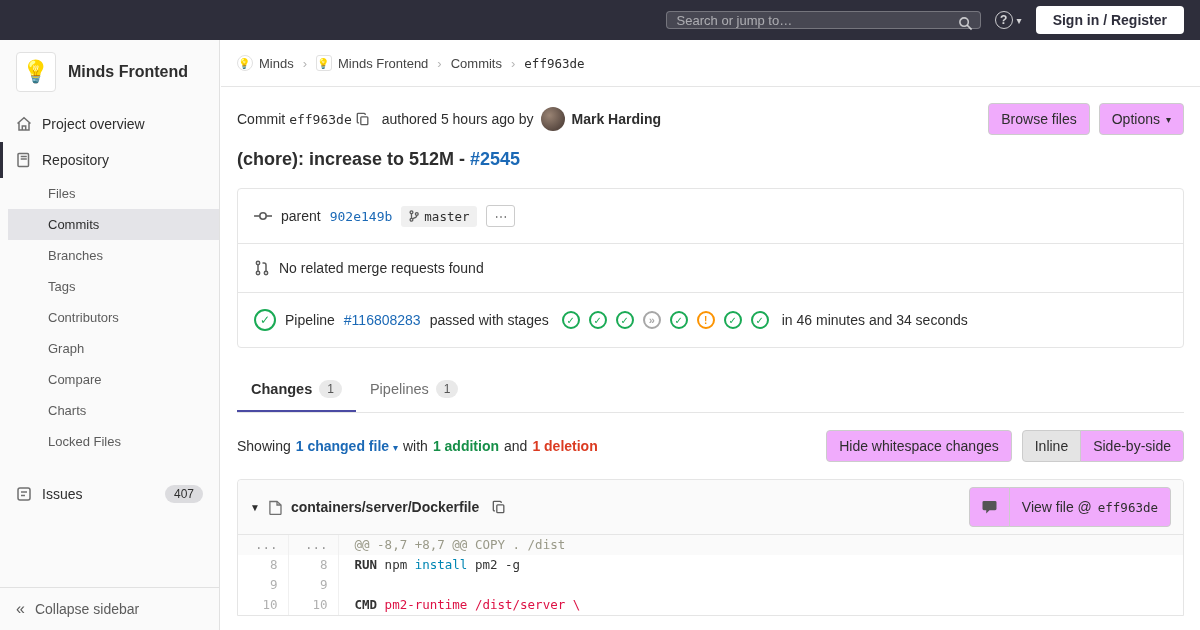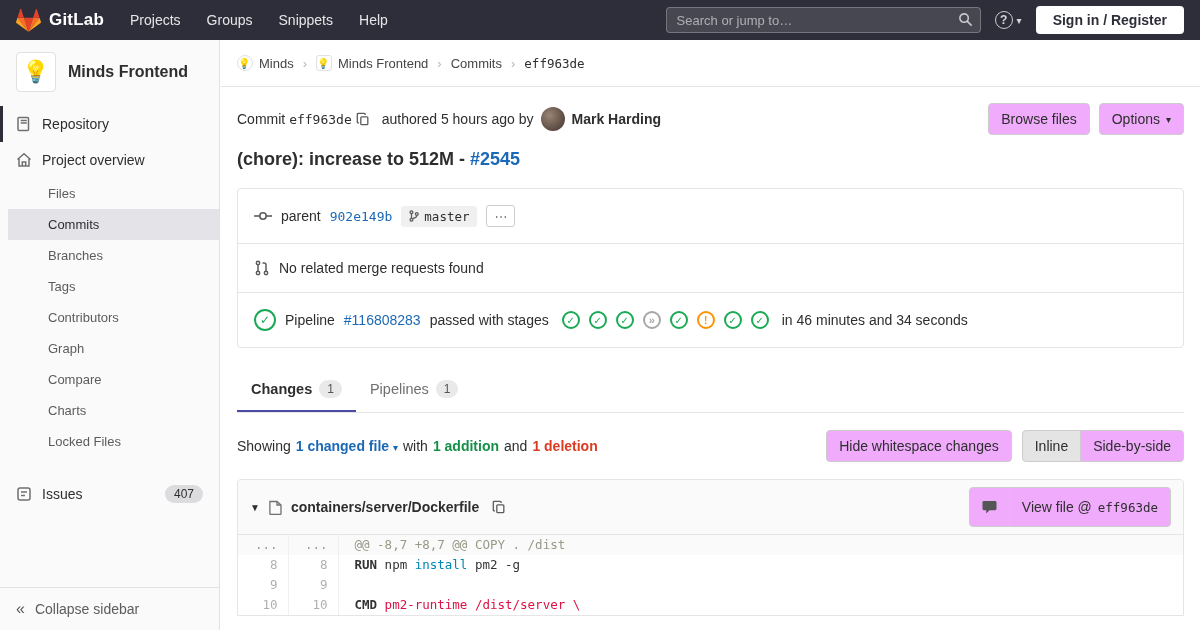--- a/index.html
+++ b/index.html
@@ -11,21 +11,21 @@
   
   .navbar { position:fixed; top:0; left:0; right:0; height:40px; background:#2e2e3b;
     display:flex; align-items:center; padding:0 16px; z-index:50; }
   .nav-left { display:flex; align-items:center; }
   .logo { display:flex; align-items:center; gap:8px; margin-right:26px; }
   .logo svg { width:25px; height:24px; }
   .logo-text { color:#fff; font-size:17px; font-weight:600; letter-spacing:.2px; }
   .nav-menu { display:flex; align-items:center; gap:26px; }
   .nav-menu a { color:rgba(255,255,255,.88); font-size:14px; font-weight:500; }
   .nav-right { margin-left:auto; display:flex; align-items:center; gap:14px; }
-  .search-box { position:relative; width:315px; height:26px; }
+  .search-box { position:relative; width:315px; height:18px; }
   .search-box input { width:100%; height:100%; background:rgba(255,255,255,.12);
     border:1px solid rgba(255,255,255,.25); border-radius:4px; color:#fff;
     font-size:13px; padding:0 30px 0 10px; outline:none;
     font-family:"Liberation Sans","DejaVu Sans",sans-serif; }
   .search-box input::placeholder { color:rgba(255,255,255,.55); }
   .search-icon { position:absolute; right:8px; top:5px; }
   .help-menu { display:flex; align-items:center; gap:4px; color:rgba(255,255,255,.8); cursor:pointer; }
   .q-circle { width:18px; height:18px; border:1.5px solid rgba(255,255,255,.75); border-radius:50%;
     display:flex; align-items:center; justify-content:center; font-size:12px; font-weight:700; }
   .caret { font-size:10px; }
@@ -142,42 +142,20 @@
   .seg-teal { color:#0086b3; }
   .seg-red { color:#d14; }
   .seg-hunk { color:#999988; }
 
   .muted-svg { color:#707070; }
 </style>
 </head>
 <body>
 
 <header class="navbar">
-  <div class="nav-left">
-    <a class="logo">
-      <span style="display:inline-flex;">
-        <svg viewBox="0 0 36 34" width="25" height="24">
-          <path fill="#e24329" d="m18.01 33.98 6.62-20.36H11.4z"></path>
-          <path fill="#fc6d26" d="m18.01 33.98-6.61-20.36H2.12z"></path>
-          <path fill="#fca326" d="M2.12 13.62.1 19.8a1.38 1.38 0 0 0 .5 1.54l17.41 12.64z"></path>
-          <path fill="#e24329" d="M2.12 13.62h9.28L7.41 1.35a.69.69 0 0 0-1.31 0z"></path>
-          <path fill="#fc6d26" d="m18.01 33.98 6.62-20.36h9.28z"></path>
-          <path fill="#fca326" d="m33.91 13.62 2.01 6.18a1.38 1.38 0 0 1-.5 1.54L18.01 33.98z"></path>
-          <path fill="#e24329" d="M33.91 13.62h-9.28l3.99-12.27a.69.69 0 0 1 1.31 0z"></path>
-        </svg>
-      </span>
-      <span class="logo-text">GitLab</span>
-    </a>
-    <nav class="nav-menu">
-      <a>Projects</a>
-      <a>Groups</a>
-      <a>Snippets</a>
-      <a>Help</a>
-    </nav>
-  </div>
   <div class="nav-right">
     <div class="search-box">
       <input type="text" placeholder="Search or jump to…" style="">
       <span class="search-icon">
         <svg width="15" height="15" viewBox="0 0 16 16" fill="none" stroke="rgba(255,255,255,.7)" stroke-width="1.7">
           <circle cx="6.5" cy="6.5" r="4.5"></circle>
             <line x1="10" y1="10" x2="14.5" y2="14.5"></line>
         </svg>
       </span>
     </div>
@@ -188,33 +166,33 @@
     <a class="signin-btn">Sign in / Register</a>
   </div>
 </header>
 
 <aside class="sidebar">
   <div class="project-head">
     <span class="project-avatar">💡</span>
     <span class="project-name">Minds Frontend</span>
   </div>
   <nav>
+    <div class="side-item">
+      <svg class="muted-svg" width="16" height="16" viewBox="0 0 16 16" fill="none" stroke="#707070" stroke-width="1.5">
+        <path d="M1.5 7.5 8 1.8l6.5 5.7M3 6.8V14h10V6.8M6.3 14v-4h3.4v4"></path>
+      </svg>
+      <span>Project overview</span>
+    </div>
     <div class="side-item active-section">
       <svg class="muted-svg" width="16" height="16" viewBox="0 0 16 16" fill="none" stroke="#707070" stroke-width="1.5">
         <path d="M3 1.5h8.5a1 1 0 0 1 1 1v11a1 1 0 0 1-1 1H3a1 1 0 0 1-1-1v-11a1 1 0 0 1 1-1z"></path>
         <line x1="4.7" y1="4.5" x2="10.8" y2="4.5"></line>
           <line x1="4.7" y1="7" x2="10.8" y2="7"></line>
       </svg>
       <span>Repository</span>
-    </div>
-    <div class="side-item">
-      <svg class="muted-svg" width="16" height="16" viewBox="0 0 16 16" fill="none" stroke="#707070" stroke-width="1.5">
-        <path d="M1.5 7.5 8 1.8l6.5 5.7M3 6.8V14h10V6.8M6.3 14v-4h3.4v4"></path>
-      </svg>
-      <span>Project overview</span>
     </div>
     <ul class="sub-list">
       <li>Files</li>
       <li class="active">Commits</li>
       <li>Branches</li>
       <li>Tags</li>
       <li>Contributors</li>
       <li>Graph</li>
       <li>Compare</li>
       <li>Charts</li>

